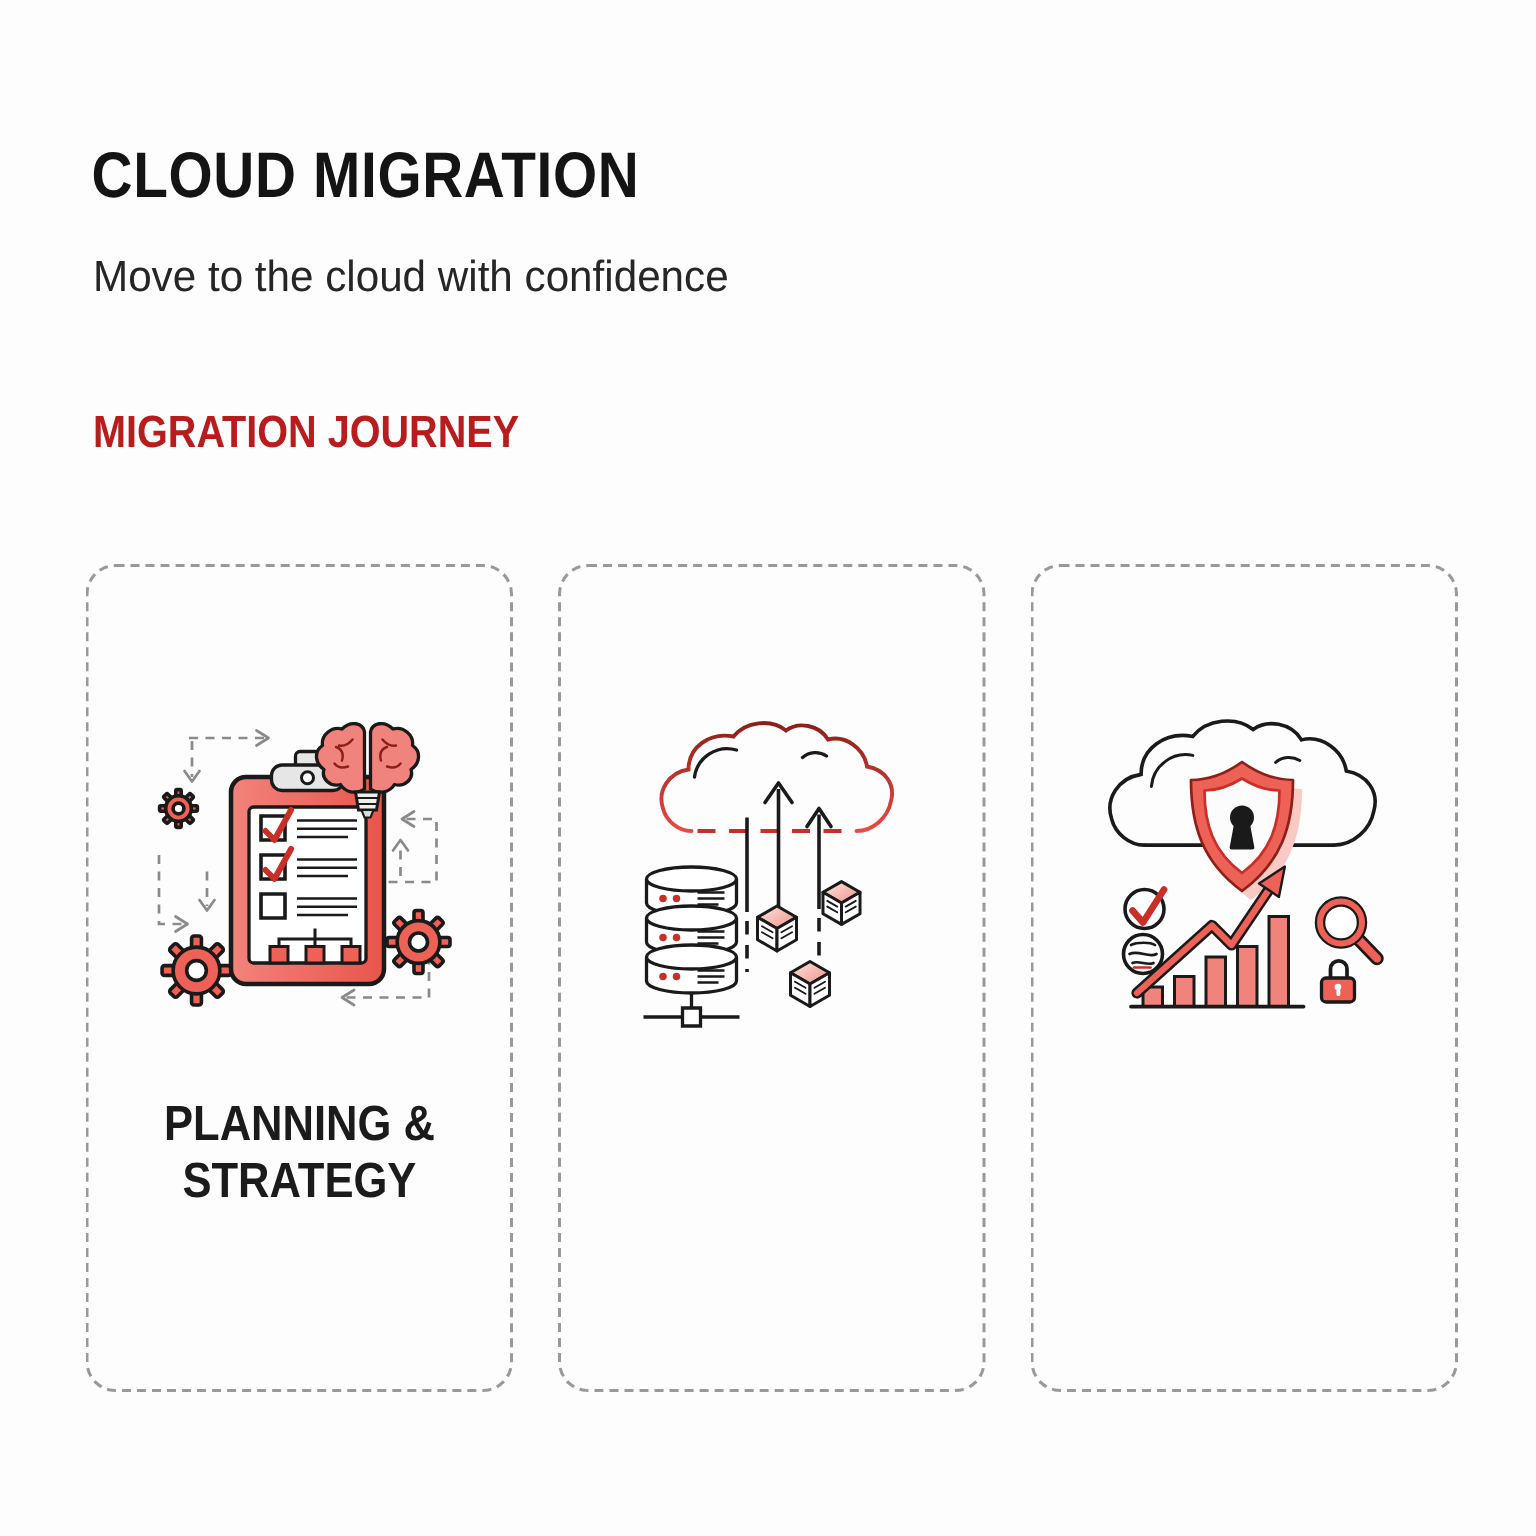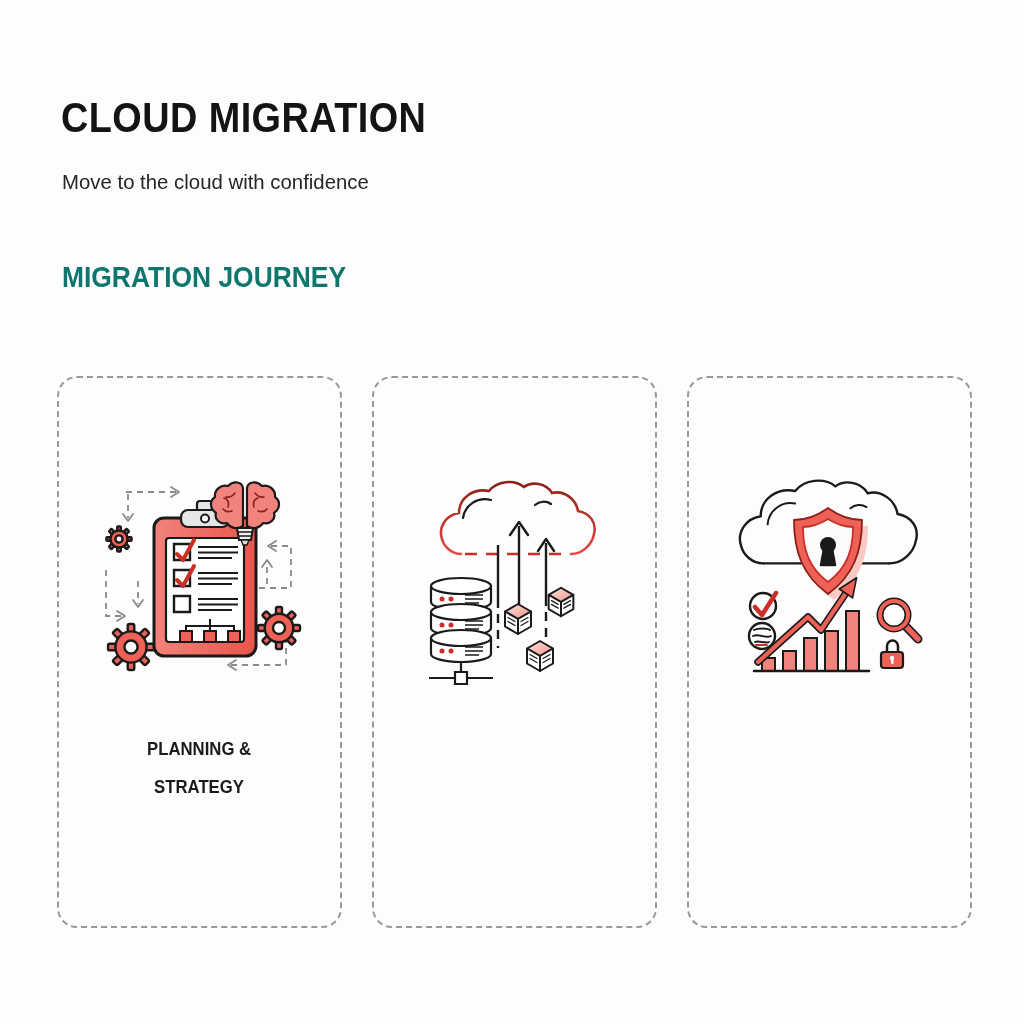--- a/index.html
+++ b/index.html
@@ -9,31 +9,31 @@
   }
   html,body{margin:0;padding:0;}
   body{
     width:1024px;height:1024px;position:relative;overflow:hidden;
     background:var(--background,#fdfdfd);
     font-family:"Liberation Sans","DejaVu Sans",sans-serif;color:var(--ink,#1a1a1a);
   }
   .cond{display:inline-block;transform:scaleX(.88);transform-origin:left center;white-space:nowrap;}
   .cond-c{display:inline-block;transform:scaleX(.88);transform-origin:center;white-space:nowrap;}
   .page-title{position:absolute;left:61px;top:96px;font-size:43px;font-weight:bold;letter-spacing:.5px;color:#141414;line-height:1;}
-  .page-subtitle{position:absolute;left:62px;top:170px;font-size:21px;font-weight:400;color:#262626;line-height:1.1;}
-  .section-heading{position:absolute;left:62px;top:260px;font-size:30px;font-weight:bold;color:#0f766e;line-height:1.1;}
+  .page-subtitle{position:absolute;left:62px;top:170px;font-size:29px;font-weight:400;color:#262626;line-height:1.1;}
+  .section-heading{position:absolute;left:62px;top:272px;font-size:30px;font-weight:bold;color:#b91c1c;line-height:1.1;}
   .card{
     position:absolute;top:376px;width:285px;height:552px;box-sizing:border-box;
     border:2px dashed var(--card-border,#999);border-radius:20px;background:transparent;
   }
   .card-1{left:57px;} .card-2{left:372px;} .card-3{left:687px;}
   .card-icon{position:absolute;left:27px;top:100px;width:230px;height:210px;}
   .card-label{
     position:absolute;top:352px;left:0;right:0;text-align:center;
-    font-size:19px;font-weight:bold;line-height:38px;color:#1b1b1b;
+    font-size:33px;font-weight:bold;line-height:38px;color:#1b1b1b;
   }
   
   .si{stroke:var(--ink,#1a1a1a);} .sd{stroke:var(--decor-gray,#8a8a8a);}
   .sr{stroke:var(--accent-red,#ed6157);} .srd{stroke:var(--accent-red-dark,#c92f27);}
   .sm{stroke:var(--accent-maroon,#8c1f18);}
   .fnone{fill:none;} .fw{fill:#fff;} .fi{fill:var(--ink,#1a1a1a);}
   .fr{fill:var(--accent-red,#ed6157);} .frl{fill:var(--accent-red-light,#f0837b);}
   .frd{fill:var(--accent-red-dark,#c92f27);} .fclip{fill:var(--clip-gray,#e6e6e6);}
   .rc{stroke-linecap:round;stroke-linejoin:round;}
   svg *{vector-effect:non-scaling-stroke;}

